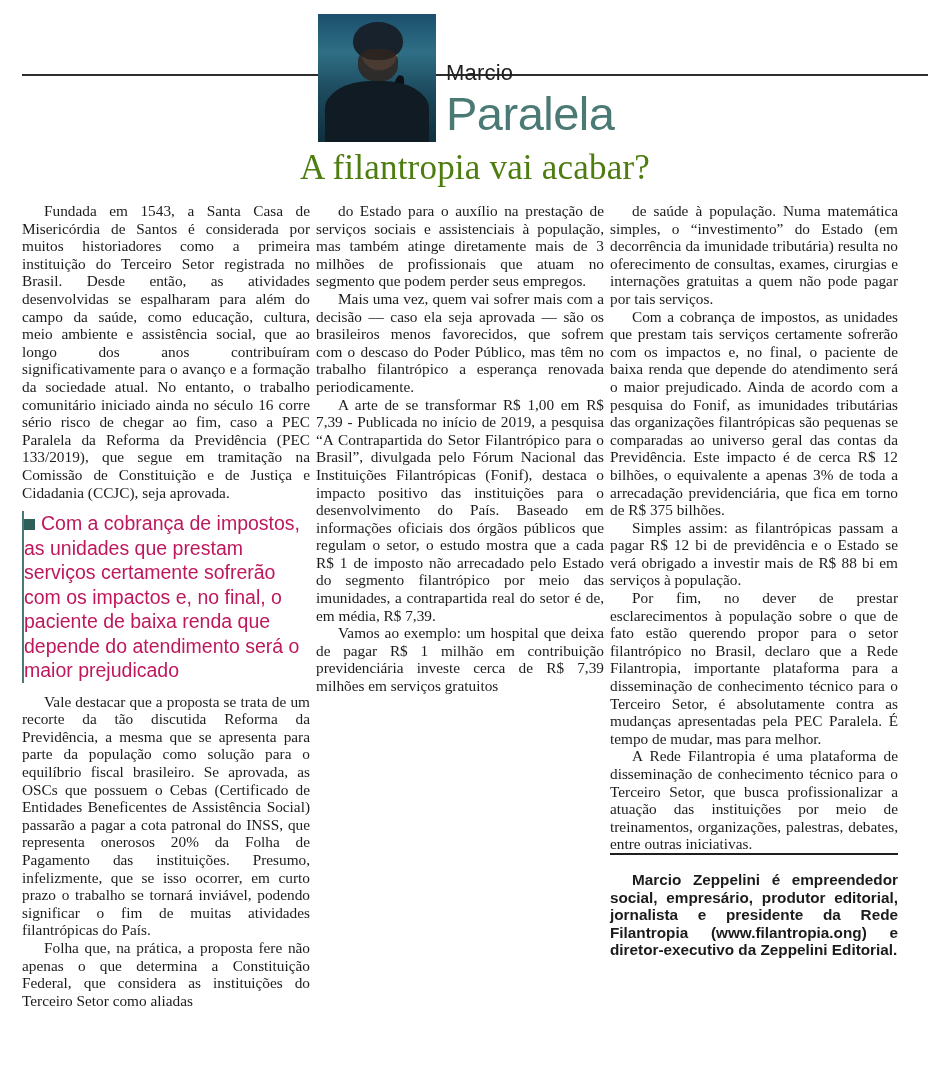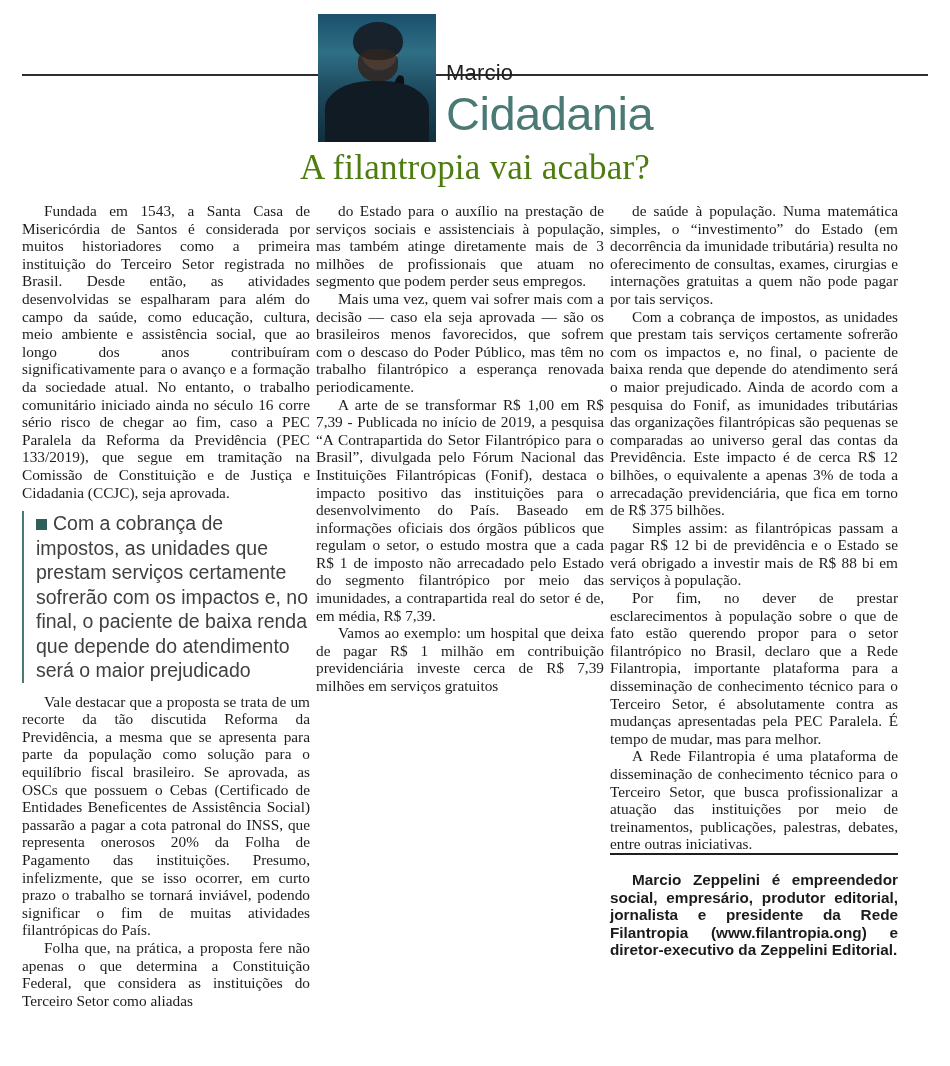--- a/index.html
+++ b/index.html
@@ -142,26 +142,25 @@
     text-indent: 22px;
     hyphens: auto;
     -webkit-hyphens: auto;
     color: #1b1b1b;
   }
   .col p + p { margin-top: 0; }
 
   
   .pullquote {
     margin: 10px 0 10px 0;
-    padding-left: 12px;
     border-left: 2px solid #4b7a74;
     font-family: "Liberation Sans", sans-serif;
     font-size: 19.5px;
     line-height: 24.5px;
-    color: #404040;
+    color: #be185d;
     font-weight: 400;
     text-indent: 0;
     text-align: left;
   }
   .pullquote .sq {
     display: inline-block;
     width: 11px;
     height: 11px;
     background: #2f5f59;
     margin-right: 6px;
@@ -194,21 +193,21 @@
       <div class="photo-inner">
         <div class="photo-hair"></div>
         <div class="photo-beard"></div>
         <div class="photo-mic"></div>
         <div class="photo-body"></div>
       </div>
     </div>
 
     <div class="byline">
       <div class="byline-first">Marcio</div>
-      <div class="byline-last">Cidadania</div>
+      <div class="byline-last">Paralela</div>
     </div>
   </div>
 
   <h1 class="headline">A filantropia vai acabar?</h1>
 
   <div class="columns">
 
     <div class="col">
       <p>Fundada em 1543, a Santa Casa de Misericórdia de Santos é considerada por muitos historiadores como a primeira instituição do Terceiro Setor registrada no Brasil. Desde então, as atividades desenvolvidas se espalharam para além do campo da saúde, como educação, cultura, meio ambiente e assistência social, que ao longo dos anos contribuíram significativamente para o avanço e a formação da sociedade atual. No entanto, o trabalho comunitário iniciado ainda no século 16 corre sério risco de chegar ao fim, caso a PEC Paralela da Reforma da Previdência (PEC 133/2019), que segue em tramitação na Comissão de Constituição e de Justiça e Cidadania (CCJC), seja aprovada.</p>
       <div class="pullquote">
@@ -223,18 +222,18 @@
       <p>Mais uma vez, quem vai sofrer mais com a decisão — caso ela seja aprovada — são os brasileiros menos favorecidos, que sofrem com o descaso do Poder Público, mas têm no trabalho filantrópico a esperança renovada periodicamente.</p>
       <p>A arte de se transformar R$ 1,00 em R$ 7,39 - Publicada no início de 2019, a pesquisa “A Contrapartida do Setor Filantrópico para o Brasil”, divulgada pelo Fórum Nacional das Instituições Filantrópicas (Fonif), destaca o impacto positivo das instituições para o desenvolvimento do País. Baseado em informações oficiais dos órgãos públicos que regulam o setor, o estudo mostra que a cada R$ 1 de imposto não arrecadado pelo Estado do segmento filantrópico por meio das imunidades, a contrapartida real do setor é de, em média, R$ 7,39.</p>
       <p>Vamos ao exemplo: um hospital que deixa de pagar R$ 1 milhão em contribuição previdenciária investe cerca de R$ 7,39 milhões em serviços gratuitos</p>
     </div>
 
     <div class="col">
       <p>de saúde à população. Numa matemática simples, o “investimento” do Estado (em decorrência da imunidade tributária) resulta no oferecimento de consultas, exames, cirurgias e internações gratuitas a quem não pode pagar por tais serviços.</p>
       <p>Com a cobrança de impostos, as unidades que prestam tais serviços certamente sofrerão com os impactos e, no final, o paciente de baixa renda que depende do atendimento será o maior prejudicado. Ainda de acordo com a pesquisa do Fonif, as imunidades tributárias das organizações filantrópicas são pequenas se comparadas ao universo geral das contas da Previdência. Este impacto é de cerca R$ 12 bilhões, o equivalente a apenas 3% de toda a arrecadação previdenciária, que fica em torno de R$ 375 bilhões.</p>
       <p>Simples assim: as filantrópicas passam a pagar R$ 12 bi de previdência e o Estado se verá obrigado a investir mais de R$ 88 bi em serviços à população.</p>
       <p>Por fim, no dever de prestar esclarecimentos à população sobre o que de fato estão querendo propor para o setor filantrópico no Brasil, declaro que a Rede Filantropia, importante plataforma para a disseminação de conhecimento técnico para o Terceiro Setor, é absolutamente contra as mudanças apresentadas pela PEC Paralela. É tempo de mudar, mas para melhor.</p>
-      <p>A Rede Filantropia é uma plataforma de disseminação de conhecimento técnico para o Terceiro Setor, que busca profissionalizar a atuação das instituições por meio de treinamentos, publicações, palestras, debates, entre outras iniciativas.</p>
+      <p>A Rede Filantropia é uma plataforma de disseminação de conhecimento técnico para o Terceiro Setor, que busca profissionalizar a atuação das instituições por meio de treinamentos, organizações, palestras, debates, entre outras iniciativas.</p>
       <p class="bio">Marcio Zeppelini é empreendedor social, empresário, produtor editorial, jornalista e presidente da Rede Filantropia (www.filantropia.ong) e diretor-executivo da Zeppelini Editorial.</p>
     </div>
 
   </div>
 </div>
 
 </body></html>

